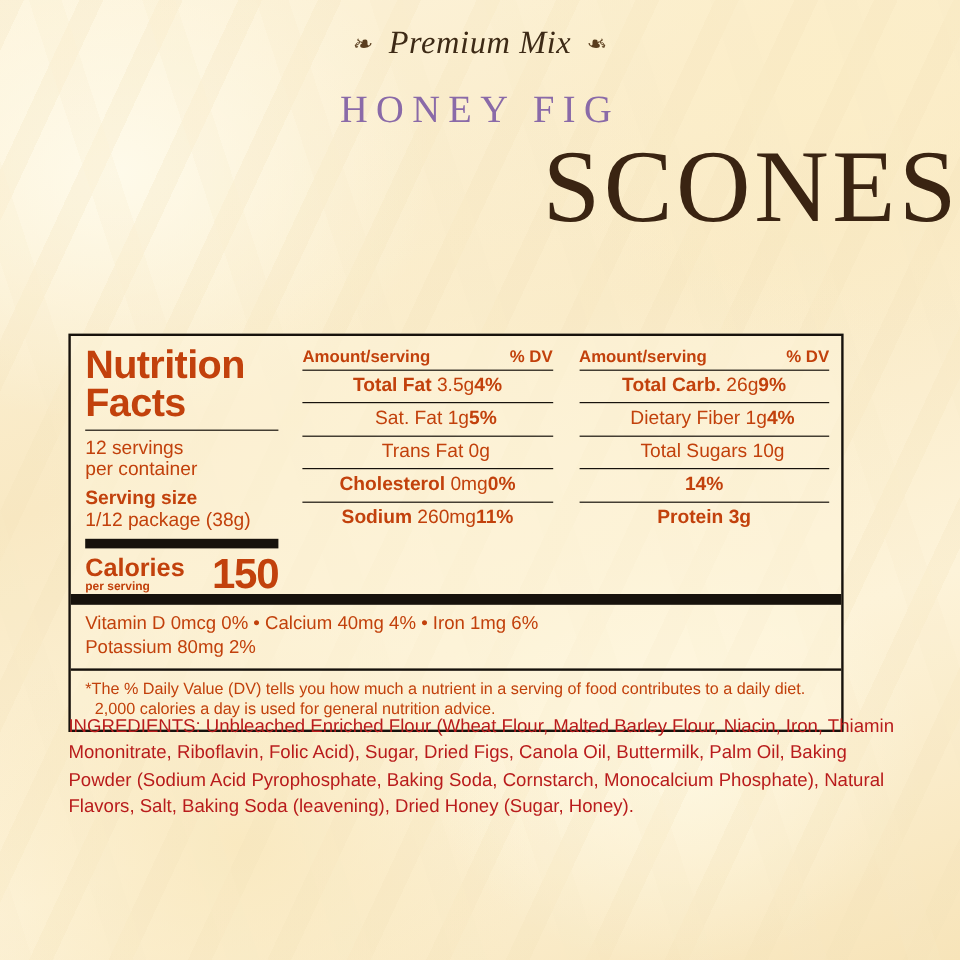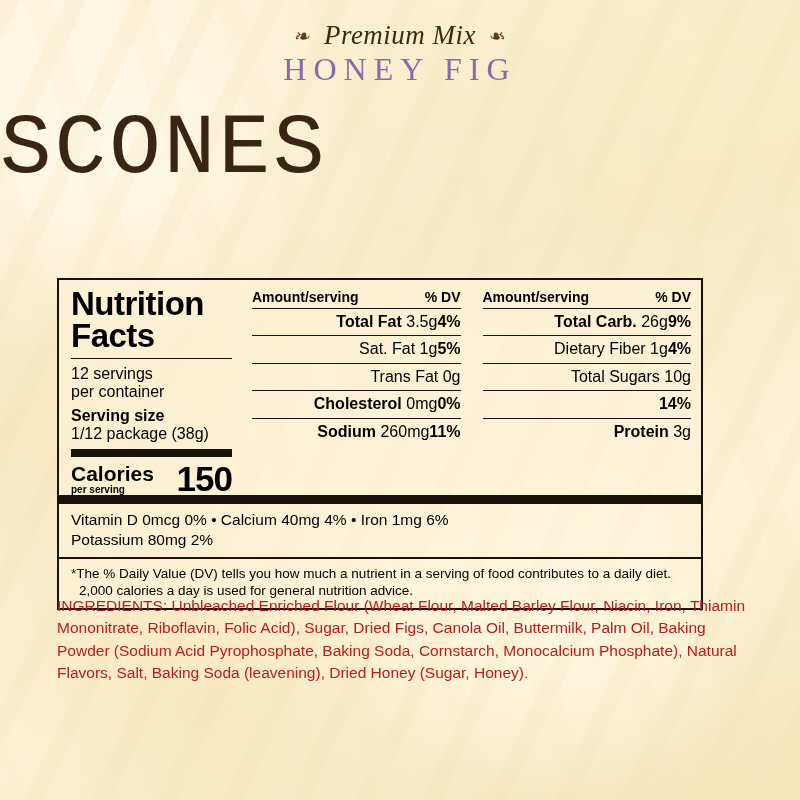--- a/index.html
+++ b/index.html
@@ -60,46 +60,47 @@
   .flourish {
     font-size: 20px;
     color: #5a3d1e;
     font-family: "DejaVu Serif", serif;
   }
   .flourish.left { transform: scaleX(1); }
   .flourish.right { transform: scaleX(-1); }
 
   .honey-fig {
     text-align: center;
+    margin-top: 22px;
     font-family: "Liberation Serif", serif;
     font-size: 32px;
     letter-spacing: 7px;
     color: #8a6aa8;
     font-weight: 400;
   }
   .scones {
-    text-align: left;
-    margin-top: 18px;
-    font-family: Liberation Mono, monospace;
+    text-align: right;
+    margin-top: 2px;
+    font-family: Liberation Serif, serif;
     font-size: 86px;
     letter-spacing: 3px;
     color: #3a2412;
     line-height: 1.0;
   }
 
   
   .nutrition-panel {
     position: absolute;
     left: 57px;
     top: 258px;
     width: 646px;
     box-sizing: border-box;
     border: 2px solid #17120c;
     background: rgba(253,244,219,0.55);
-    color: #000000;
+    color: #c2410c;
     font-family: "Liberation Sans", sans-serif;
     padding: 0;
   }
   .np-top {
     display: flex;
     align-items: stretch;
   }
   .np-left {
     width: 183px;
     box-sizing: border-box;
@@ -171,21 +172,21 @@
 
   .amt-head {
     display: flex;
     justify-content: space-between;
     font-weight: bold;
     font-size: 14px;
     padding: 9px 0 3px 0;
   }
   .nrow {
     display: flex;
-    justify-content: flex-end;
+    justify-content: center;
     font-size: 16px;
     padding: 4px 0 4px 0;
     border-top: 1px solid #17120c;
     line-height: 1.15;
   }
   .nrow:first-of-type { border-top: 1px solid #17120c; }
   .nrow .nm { }
   .nrow .dv { font-weight: bold; }
   .b { font-weight: bold; }
   .indent1 { padding-left: 14px; }
@@ -303,21 +304,21 @@
             <span class="dv">4%</span>
           </div>
           <div class="nrow">
             <span class="nm indent1"><span>Total Sugars</span>&nbsp;<span>10g</span></span>
             <span class="dv"></span>
           </div>
           <div class="nrow">
             <span class="dv">14%</span>
           </div>
           <div class="nrow">
-            <span class="nm b"><span>Protein</span>&nbsp;<span style="font-weight:normal">3g</span></span>
+            <span class="nm b"><span>Protein</span>&nbsp;<span style="font-weight:bold">3g</span></span>
             <span class="dv"></span>
           </div>
         </div>
 
       </div>
     </div>
 
     <div class="rule-black-full"></div>
 
     <div class="micro">

